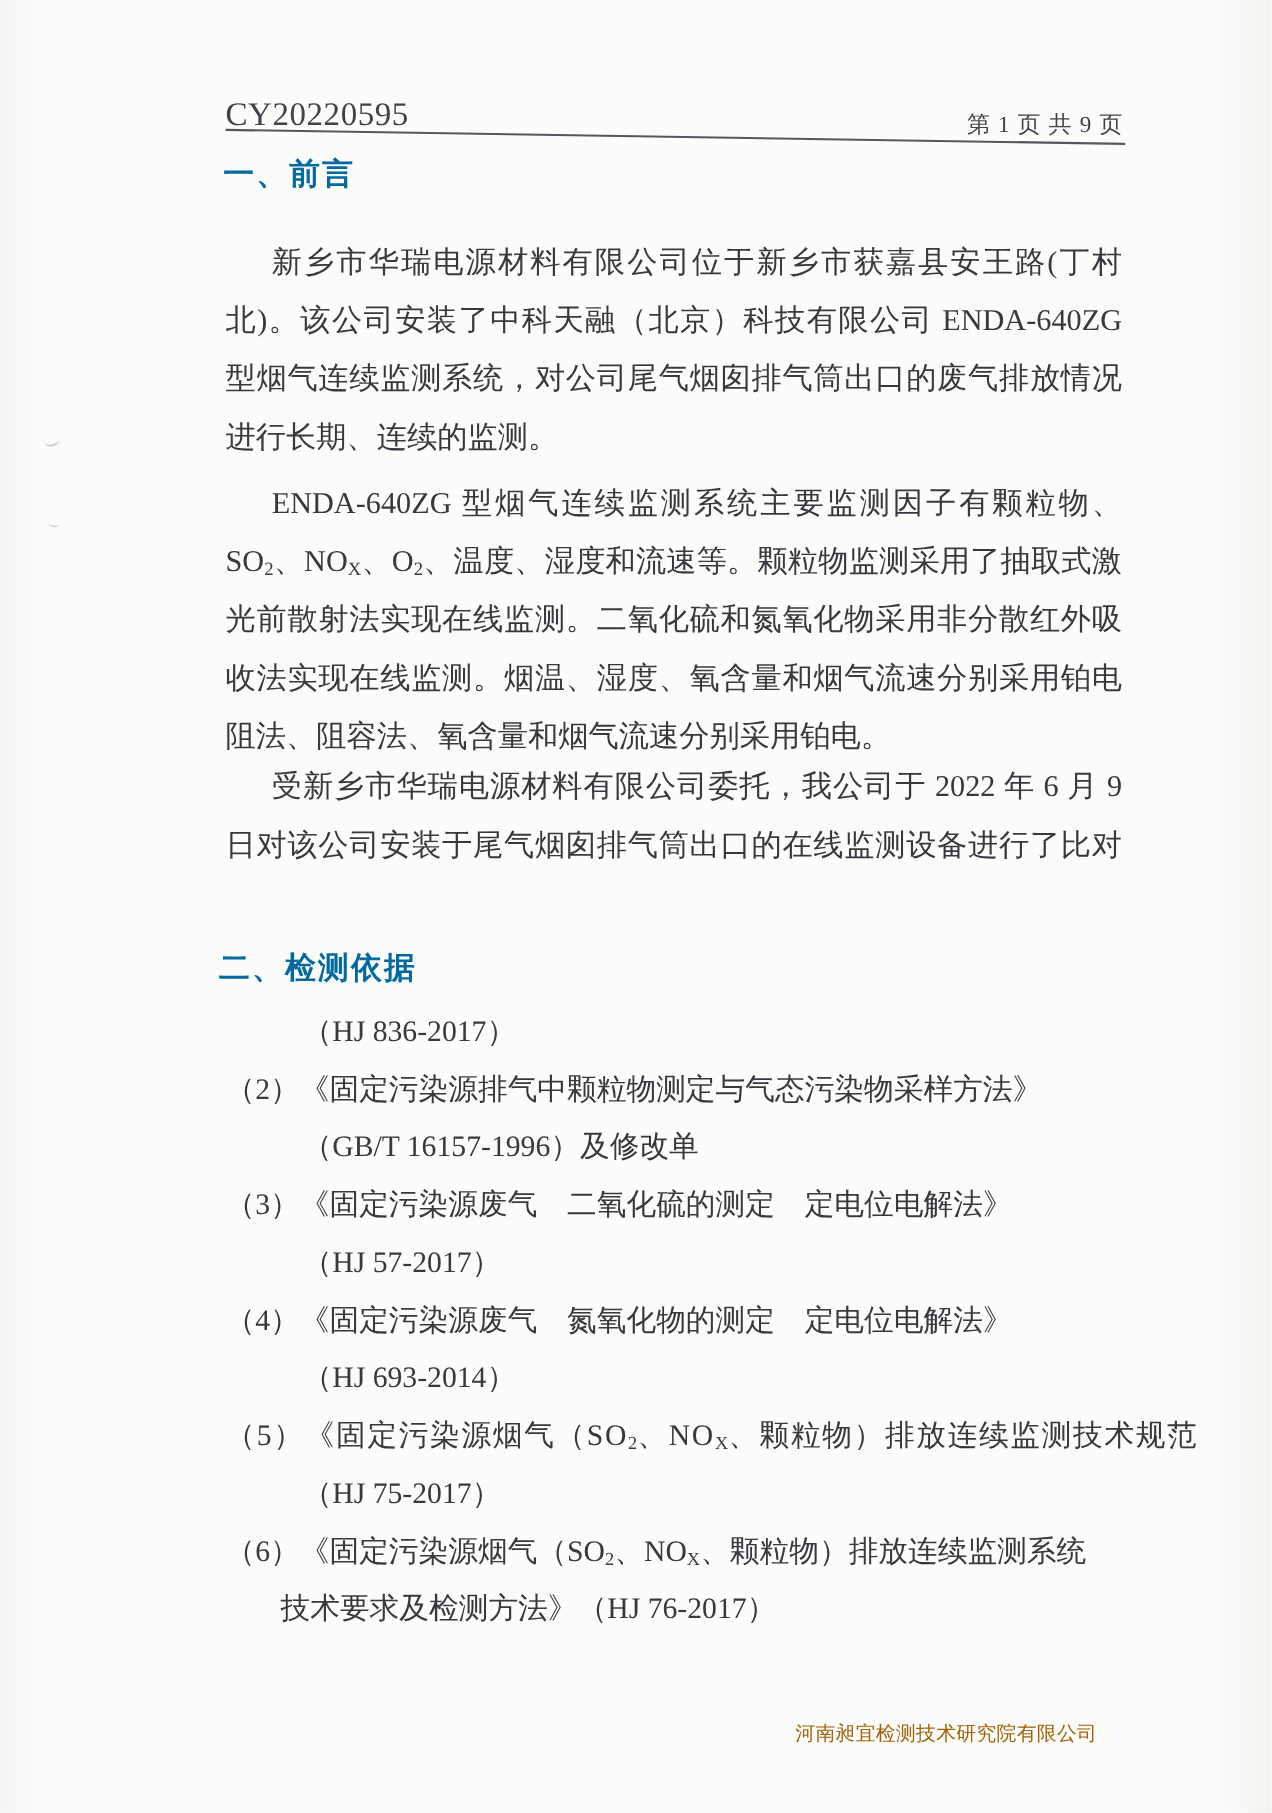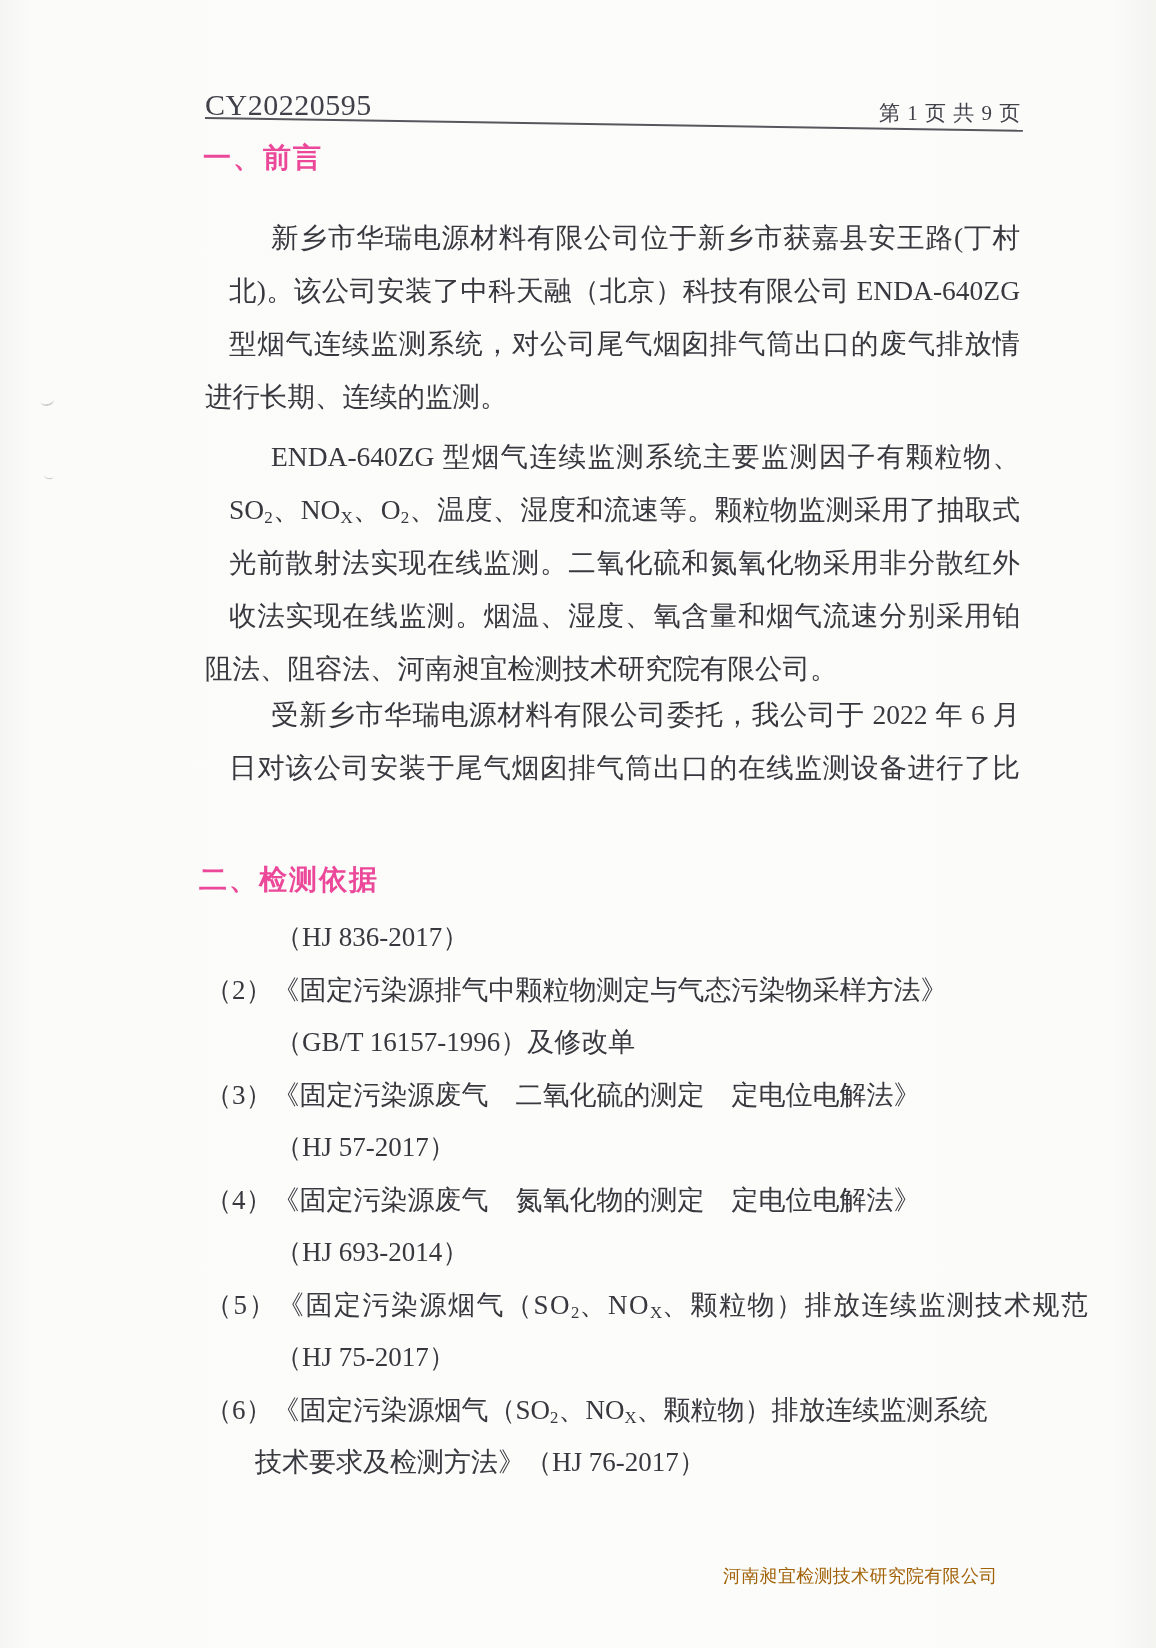--- a/index.html
+++ b/index.html
@@ -8,30 +8,30 @@
     background:linear-gradient(90deg,#f5f5f3 0%,#fbfbfa 3%,#fcfcfb 50%,#fbfbfa 96%,#f3f3f0 100%);
     font-family:"Liberation Serif","DejaVu Serif",serif;
     color:#3a3a40;
   }
   .abs{position:absolute;}
   
   .report-no{top:88px;left:205px;font-size:30px;letter-spacing:0.5px;color:#41414a;}
   .page-info{top:99px;left:879px;font-size:21px;color:#41414a;letter-spacing:1px;white-space:nowrap;font-family:Liberation Serif, serif;}
   .rule{top:117px;left:205px;width:818px;height:2px;background:#56565c;transform:rotate(0.9deg);transform-origin:left center;}
   
-  .h{font-family:"Liberation Sans","DejaVu Sans",sans-serif;font-weight:700;font-size:28px;color:#ec4899;letter-spacing:2px;white-space:nowrap;}
+  .h{font-family:"Liberation Sans","DejaVu Sans",sans-serif;font-weight:700;font-size:28px;color:#0369a1;letter-spacing:2px;white-space:nowrap;}
   .h1{top:139px;left:203px;}
   .h2{top:861px;left:199px;}
   
   .para{left:205px;width:815px;font-size:27.5px;line-height:53px;color:#38383f;}
   .p1{top:211px;}
   .p2{top:430px;}
   .p3{top:688px;}
   .line{white-space:nowrap;}
-  .line.full{white-space:normal;text-align:justify;text-align-last:justify;text-justify:inter-character;overflow:hidden;height:53px;margin-left:24px;}
+  .line.full{white-space:normal;text-align:justify;text-align-last:justify;text-justify:inter-character;overflow:hidden;height:53px;}
   .line.ind{text-indent:42px;}
   
   .list{left:205px;top:911px;width:940px;font-size:27px;line-height:52.5px;color:#38383f;}
   .list .line{height:52.5px;}
   .list .sub1{padding-left:70px;}
   .list .sub2{padding-left:50px;}
   .list .wide{letter-spacing:1.5px;}
   sub{font-size:0.62em;vertical-align:-0.22em;letter-spacing:0;}
   
   .footer{top:1564px;left:723px;font-size:18px;letter-spacing:0.3px;color:#a16207;white-space:nowrap;}
@@ -54,21 +54,21 @@
   <div class="line full">北)。该公司安装了中科天融（北京）科技有限公司 ENDA-640ZG</div>
   <div class="line full">型烟气连续监测系统，对公司尾气烟囱排气筒出口的废气排放情况</div>
   <div class="line">进行长期、连续的监测。</div>
 </div>
 
 <div class="abs para p2">
   <div class="line full ind">ENDA-640ZG 型烟气连续监测系统主要监测因子有颗粒物、</div>
   <div class="line full">SO<sub>2</sub>、NO<sub>X</sub>、O<sub>2</sub>、温度、湿度和流速等。颗粒物监测采用了抽取式激</div>
   <div class="line full">光前散射法实现在线监测。二氧化硫和氮氧化物采用非分散红外吸</div>
   <div class="line full">收法实现在线监测。烟温、湿度、氧含量和烟气流速分别采用铂电</div>
-  <div class="line">阻法、阻容法、河南昶宜检测技术研究院有限公司。</div>
+  <div class="line">阻法、阻容法、氧含量和烟气流速分别采用铂电。</div>
 </div>
 
 <div class="abs para p3">
   <div class="line full ind">受新乡市华瑞电源材料有限公司委托，我公司于 2022 年 6 月 9</div>
   <div class="line full">日对该公司安装于尾气烟囱排气筒出口的在线监测设备进行了比对</div>
 </div>
 
 <div class="abs h h2">二、检测依据</div>
 
 <div class="abs list">

